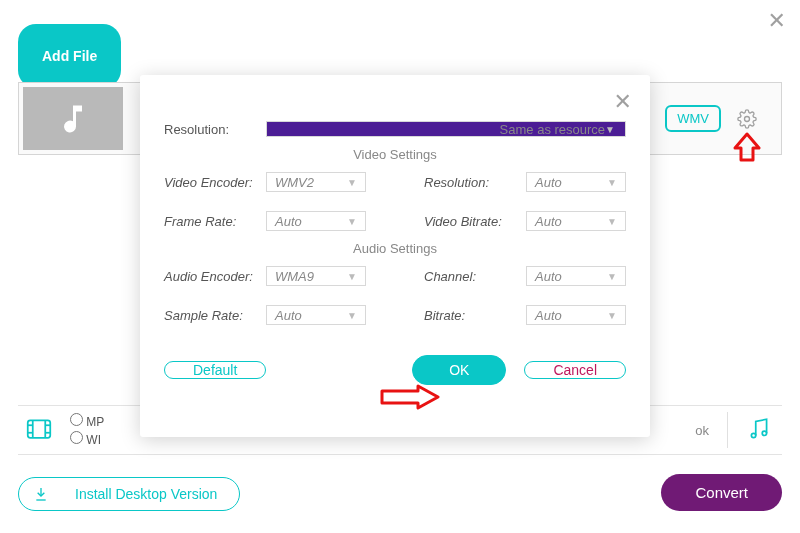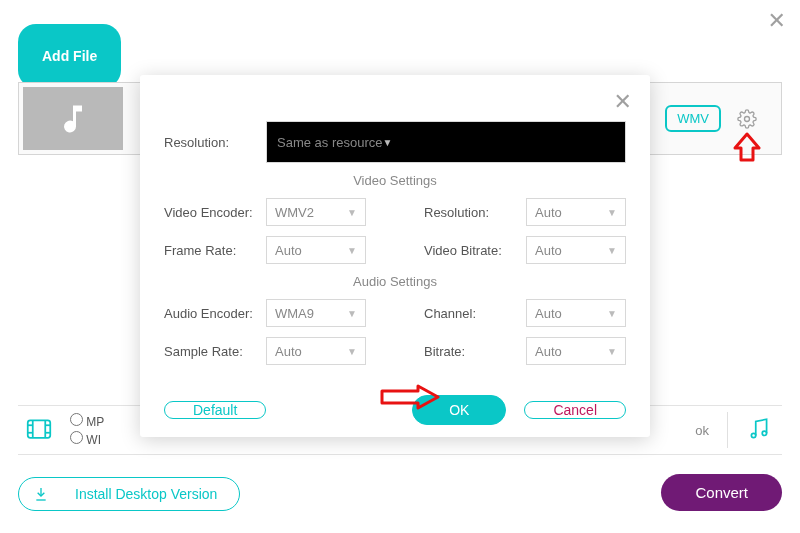--- a/index.html
+++ b/index.html
@@ -20,28 +20,28 @@
   .gear svg{ stroke:#a0a0a0; }
 
   .arrow-up { position: absolute; right: 20px; top: 49px; }
 
   .modal { position: absolute; top: 75px; left: 140px; width: 510px; height: 362px; background: #fff; border-radius: 3px; box-shadow: 0 3px 20px rgba(0,0,0,.18); padding: 18px 24px 16px; }
   .modal-close { position: absolute; top: 14px; right: 18px; font-size: 22px; color: #a0a0a0; cursor: pointer; font-weight:200; }
 
   .row { display: flex; align-items: center; margin-bottom: 10px; }
   .lbl { width: 102px; color: #555; }
 
-  .big-select { flex: 1; height: 42px; border: 1px solid #d8d8d8; background: #000000; padding: 0 10px; display: flex; align-items: center; justify-content: flex-start; color: #888; cursor: pointer; }
+  .big-select { flex: 1; height: 16px; border: 1px solid #d8d8d8; background: #4c1d95; padding: 0 10px; display: flex; align-items: center; justify-content: flex-end; color: #888; cursor: pointer; }
   .big-select .caret { color:#bbb; font-size:10px; }
 
   .section-title { text-align: center; color: #888; margin: 10px 0 10px; font-size: 13px; }
 
-  .grid { display: grid; grid-template-columns: 102px 100px 1fr 102px 100px; row-gap: 10px; align-items: center; }
+  .grid { display: grid; grid-template-columns: 102px 100px 1fr 102px 100px; row-gap: 19px; align-items: center; font-style: italic; }
   .grid .lbl2 { color: #555; }
-  .small-select { height: 28px; border: 1px solid #d8d8d8; display: flex; align-items: center; justify-content: space-between; padding: 0 8px; color: #888; cursor: pointer; background:#fff; }
+  .small-select { height: 20px; border: 1px solid #d8d8d8; display: flex; align-items: center; justify-content: space-between; padding: 0 8px; color: #888; cursor: pointer; background:#fff; }
   .small-select .caret{ color:#bbb; font-size:10px; }
   .spacer{}
 
   .btn-row { display: flex; align-items: center; margin-top: 30px; }
   .pill { border-radius: 18px; padding: 0 28px; font-size: 14px; cursor: pointer; background: #fff; }
   .pill.default { border: 1px solid #0ac7c7; color: #0ac7c7; }
   .pill.ok { background: #0ac7c7; border: 1px solid #0ac7c7; color: #fff; margin-left: auto; padding:6px 36px; }
   .pill.cancel { border: 1px solid #0ac7c7; color: #be185d; margin-left: 18px; }
 
   .arrow-right { position: absolute; bottom: 24px; left: 240px; }

